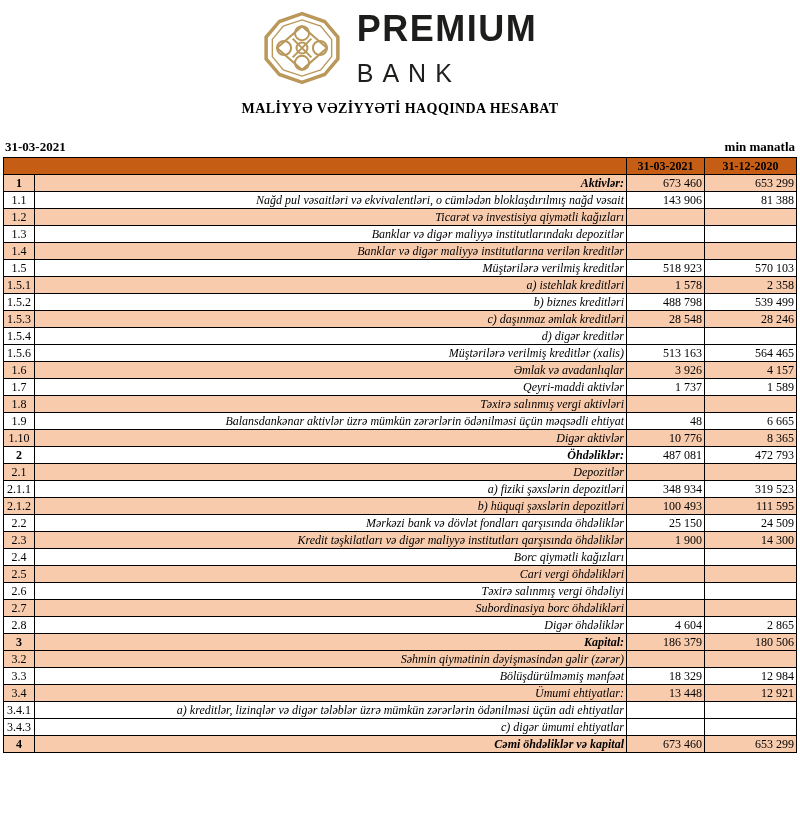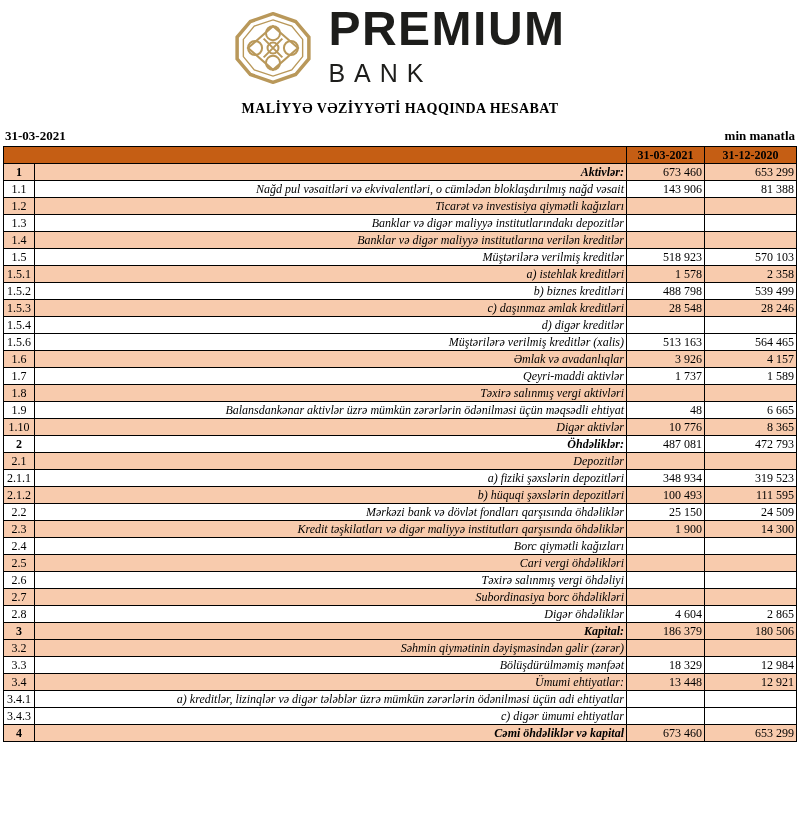--- a/index.html
+++ b/index.html
@@ -17,30 +17,30 @@
     font-family:"Liberation Serif", serif;color:var(--ink);
   }
   .page{position:relative;width:800px;height:839px;padding:6px 3px 0 3px;}
 
   
   .brand{display:flex;justify-content:center;align-items:center;height:80px;margin-top:2px;}
   .emblem{width:78px;height:72px;display:block;margin-right:16px;}
   .brand-text{display:flex;flex-direction:column;align-items:flex-start;}
   .brand-name{
     font-family:"Liberation Sans", sans-serif;font-weight:700;
-    font-size:48px;line-height:38px;letter-spacing:1.5px;color:var(--brand-ink);
+    font-size:36px;line-height:38px;letter-spacing:1.5px;color:var(--brand-ink);
   }
   .brand-sub{
     font-family:"Liberation Sans", sans-serif;font-weight:400;
     font-size:25px;line-height:26px;letter-spacing:9px;color:var(--brand-ink);margin-top:12px;
   }
 
   
   .title{
-    margin:13px 0 11px 0;text-align:center;
+    margin:13px 0 22px 0;text-align:center;
     font-size:14px;font-weight:700;letter-spacing:0.4px;
   }
   .meta{
     display:flex;justify-content:space-between;align-items:flex-end;
     font-size:13px;font-weight:700;padding:0 2px;margin-bottom:2px;
   }
 
   
   table.fin{
     width:794px;border-collapse:collapse;table-layout:fixed;

